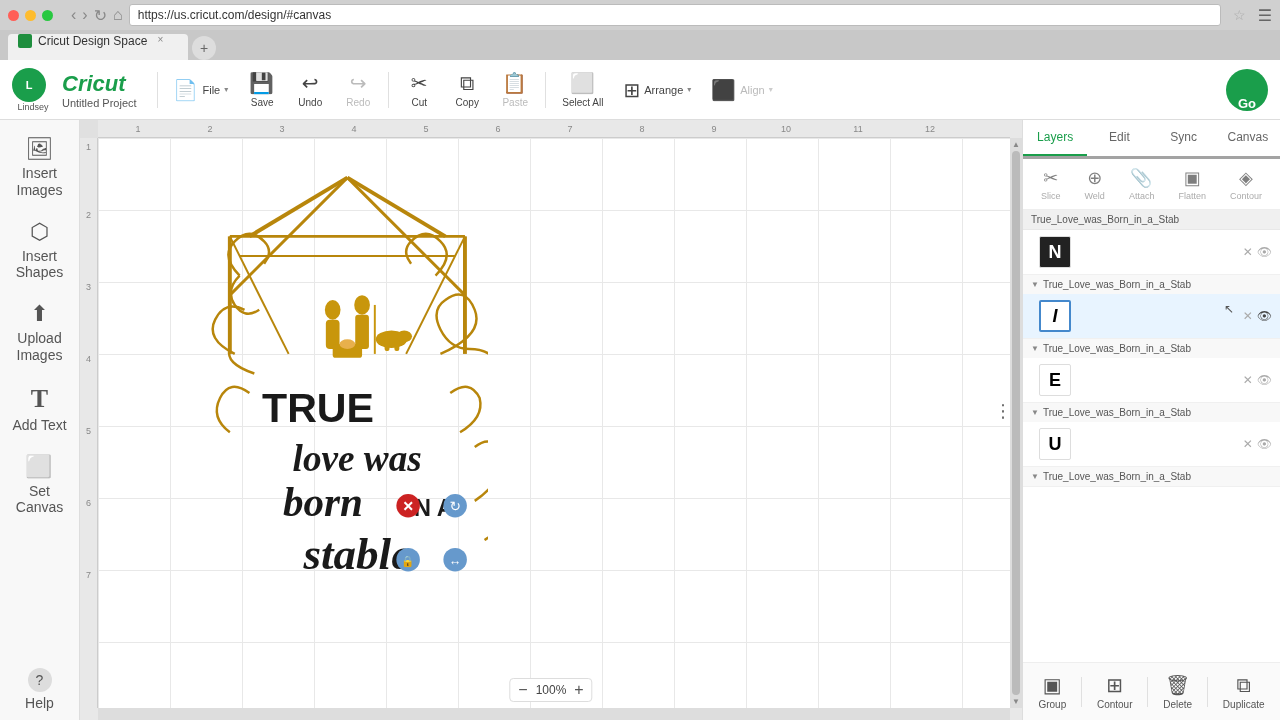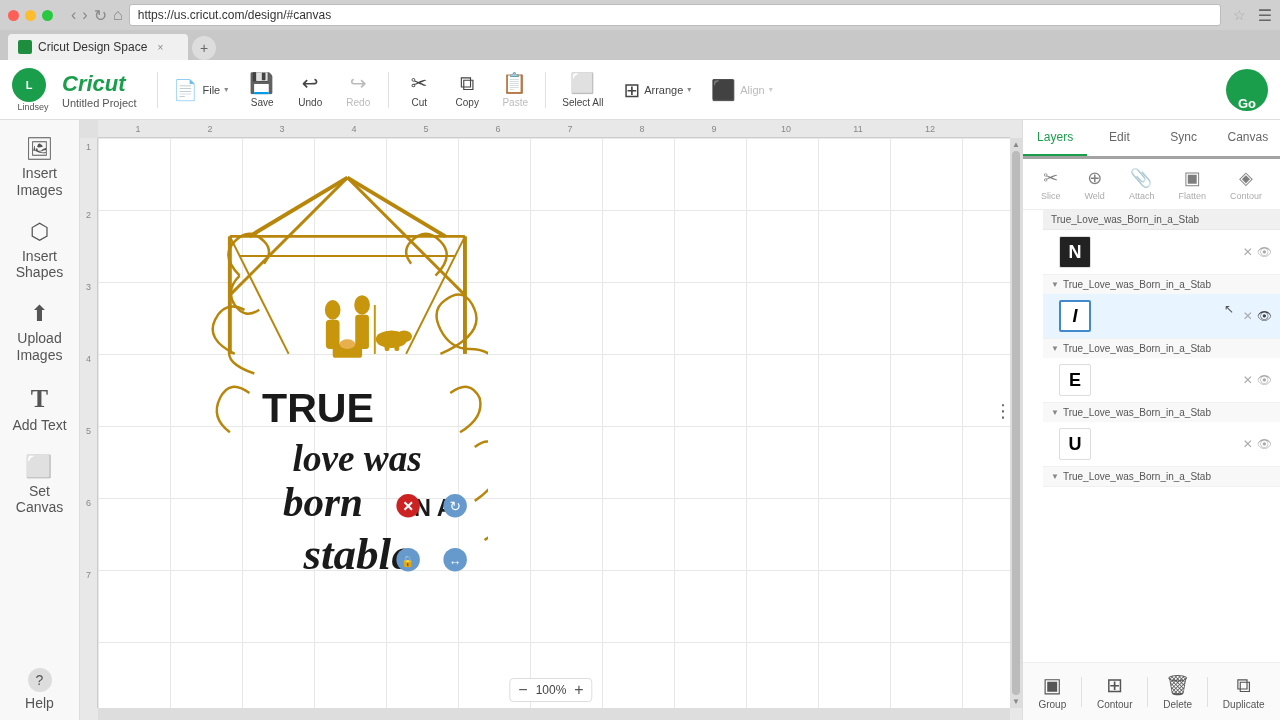--- a/index.html
+++ b/index.html
@@ -11,21 +11,21 @@
     .browser-dot { width: 11px; height: 11px; border-radius: 50%; }
     .browser-dot.red { background: #ff5f57; }
     .browser-dot.yellow { background: #febc2e; }
     .browser-dot.green { background: #28c840; }
     .browser-nav { display: flex; align-items: center; gap: 6px; margin-left: 12px; }
     .nav-btn { color: #888; font-size: 16px; cursor: pointer; background: none; border: none; }
     .browser-url-bar { flex: 1; height: 22px; background: white; border-radius: 3px; border: 1px solid #bbb; display: flex; align-items: center; padding: 0 8px; font-size: 12px; color: #333; }
     .browser-star { color: #aaa; font-size: 14px; margin-left: 6px; }
     .browser-menu-btn { color: #666; font-size: 16px; margin-left: 6px; }
     .tab-bar { height: 30px; background: #c8c8c8; display: flex; align-items: flex-end; padding: 0 8px; }
-    .tab { height: 26px; background: #f0f0f0; border-radius: 4px 4px 0 0; display: flex; align-items: center; padding: 0 10px; font-size: 12px; color: #333; gap: 6px; min-width: 180px; }
+    .tab { height: 26px; background: #f0f0f0; border-radius: 4px 4px 0 0; display: flex; align-items: flex-start; padding: 0 10px; font-size: 12px; color: #333; gap: 6px; min-width: 180px; }
     .tab-icon { width: 14px; height: 14px; background: #1e8e3e; border-radius: 2px; }
     .tab-close { color: #888; font-size: 10px; margin-left: 4px; cursor: pointer; }
 
     
     .app { display: flex; flex-direction: column; height: calc(720px - 60px); background: #f5f5f5; }
 
     
     .toolbar { height: 60px; background: white; border-bottom: 1px solid #ddd; display: flex; align-items: center; padding: 0 12px; gap: 4px; }
     .toolbar-brand { display: flex; flex-direction: column; align-items: flex-start; margin-right: 12px; justify-content: center; }
     .cricut-logo { color: #1a9e4b; font-size: 22px; font-weight: bold; font-style: italic; }
@@ -68,21 +68,21 @@
 
     
     .right-panel { width: 258px; background: white; border-left: 1px solid #ddd; display: flex; flex-direction: column; }
     .panel-tabs { display: flex; border-bottom: 3px solid #a3a3a3; }
     .panel-tab { flex: 1; padding: 10px 4px; text-align: center; font-size: 12px; color: #666; cursor: pointer; border-bottom: 2px solid transparent; }
     .panel-tab.active { color: #1a9e4b; border-bottom-color: #1a9e4b; font-weight: 500; }
     .panel-tools { display: flex; align-items: center; justify-content: space-around; padding: 8px 6px; border-bottom: 1px solid #eee; }
     .panel-tool { display: flex; flex-direction: column; align-items: center; gap: 2px; cursor: pointer; opacity: 0.5; }
     .panel-tool .icon { font-size: 18px; }
     .panel-tool .label { font-size: 9px; color: #555; }
-    .panel-layers { flex: 1; overflow-y: auto; padding-left: 20px; }
+    .panel-layers { flex: 1; overflow-y: auto; }
     .layer-group { border-bottom: 1px solid #f0f0f0; }
     .layer-header { display: flex; align-items: center; gap: 4px; padding: 4px 8px; background: #f8f8f8; font-size: 10px; color: #666; cursor: pointer; }
     .layer-header .chevron { font-size: 8px; color: #888; }
     .layer-header .name { flex: 1; font-size: 10px; color: #555; white-space: nowrap; overflow: hidden; text-overflow: ellipsis; }
     .layer-item { display: flex; align-items: center; gap: 6px; padding: 6px 8px 6px 16px; cursor: pointer; }
     .layer-item.selected { background: #e8f4ff; }
     .layer-thumb { width: 32px; height: 32px; border: 1px solid #ddd; border-radius: 2px; display: flex; align-items: center; justify-content: center; font-size: 16px; font-weight: bold; background: white; }
     .layer-thumb.black-bg { background: #222; color: white; }
     .layer-actions { display: flex; align-items: center; gap: 4px; margin-left: auto; }
     .layer-action-btn { color: #aaa; font-size: 12px; cursor: pointer; background: none; border: none; }

